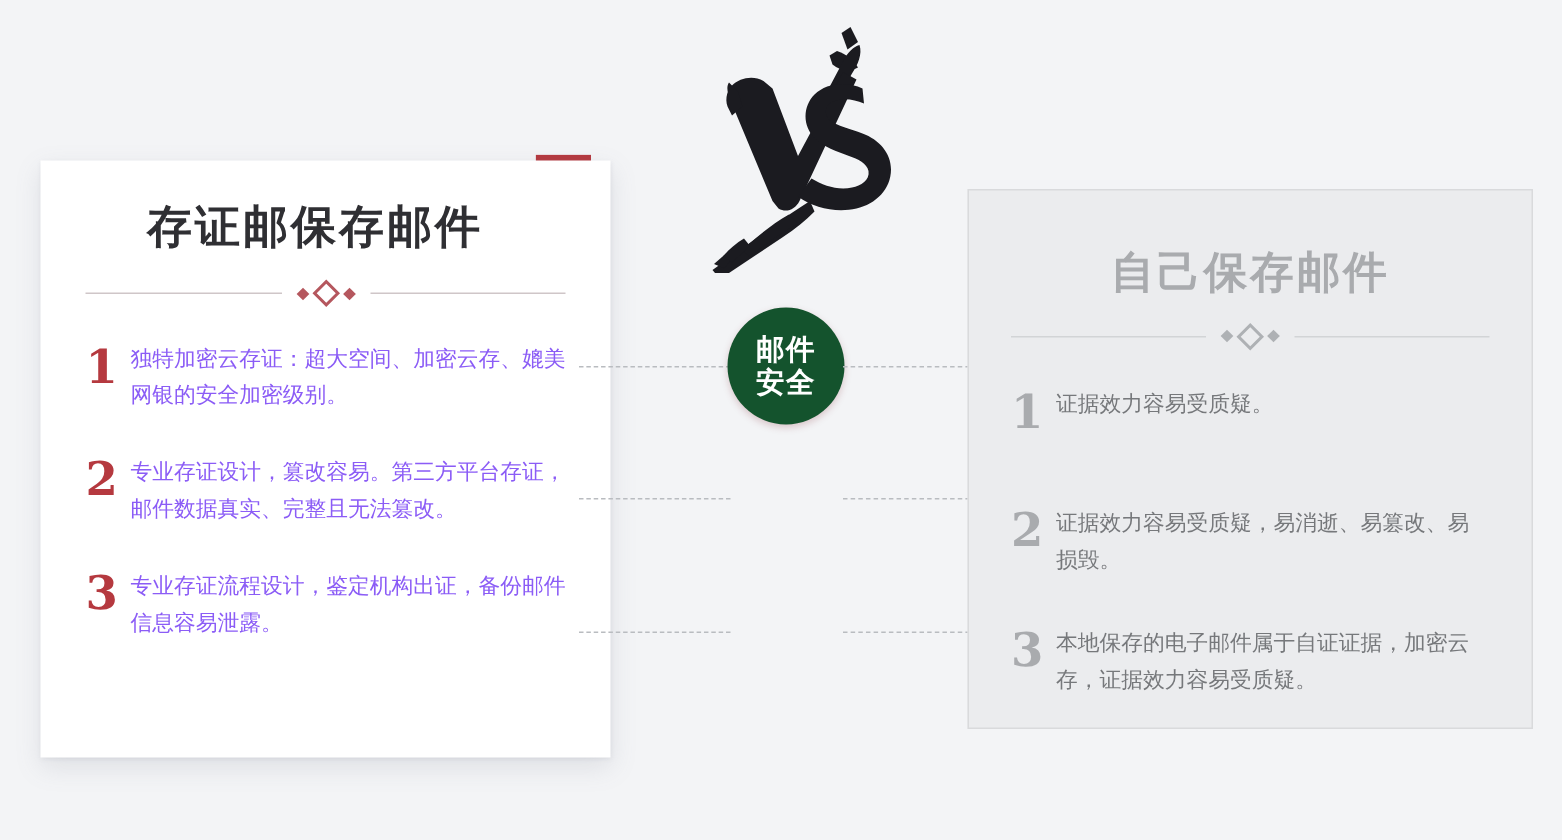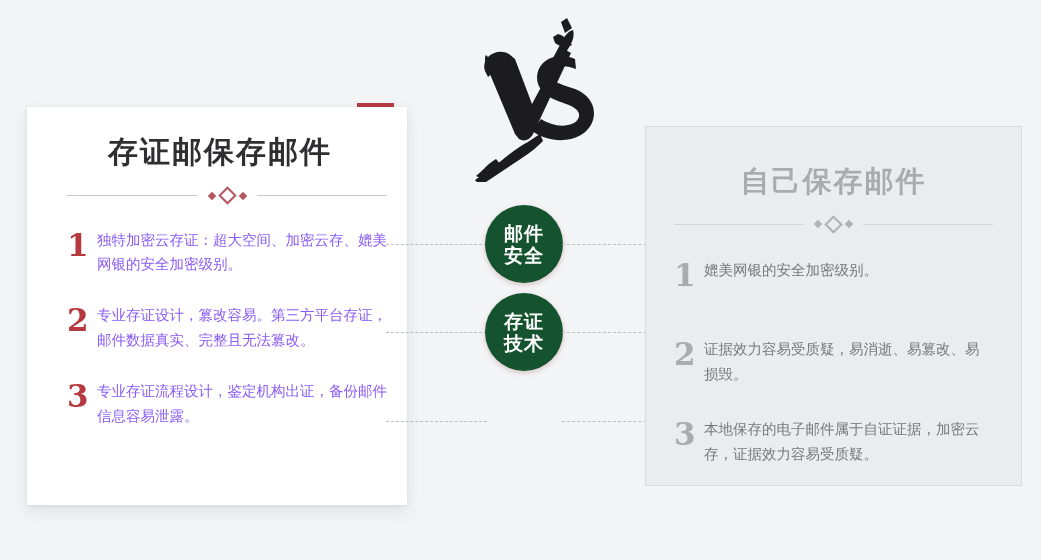--- a/index.html
+++ b/index.html
@@ -45,21 +45,21 @@
     position: absolute;
     left: 357px;
     top: 103px;
     width: 37px;
     height: 62px;
     background: #b5393f;
     clip-path: polygon(0 0, 100% 0, 100% 100%, 50% 74%, 0 100%);
   }
   .card-left-inner {
     position: absolute;
-    left: 10px; top: 0;
+    left: 0; top: 0;
     width: 380px;
     height: 398px;
     box-sizing: border-box;
     padding: 28px 30px 0 30px;
   }
   .title-left {
     font-size: 30px;
     font-weight: bold;
     color: #2f2f33;
     letter-spacing: 2px;
@@ -265,24 +265,20 @@
   </div>
 
   <div class="dash dash-l1"></div>
   <div class="dash dash-l2"></div>
   <div class="dash dash-l3"></div>
 
   <div class="circle circle-1">
     <span>邮件</span>
     <span>安全</span>
   </div>
-  <div class="circle circle-2">
-    <span>存证</span>
-    <span>技术</span>
-  </div>
 
   <div class="dash dash-r1"></div>
   <div class="dash dash-r2"></div>
   <div class="dash dash-r3"></div>
 
   <div class="card-right">
     <div class="card-right-inner">
 
       <h2 class="title-right">自己保存邮件</h2>
 
@@ -293,21 +289,21 @@
           <span class="gem-lg"></span>
           <span class="gem-sm"></span>
         </span>
         <span class="rule"></span>
       </div>
 
       <div class="list">
 
         <div class="item item-right-1">
           <div class="item-num">1</div>
-          <div class="item-text">媲美网银的安全加密级别。</div>
+          <div class="item-text">证据效力容易受质疑。</div>
         </div>
 
         <div class="item item-right-2">
           <div class="item-num">2</div>
           <div class="item-text">证据效力容易受质疑，易消逝、易篡改、易损毁。</div>
         </div>
 
         <div class="item">
           <div class="item-num">3</div>
           <div class="item-text">本地保存的电子邮件属于自证证据，加密云存，证据效力容易受质疑。</div>

